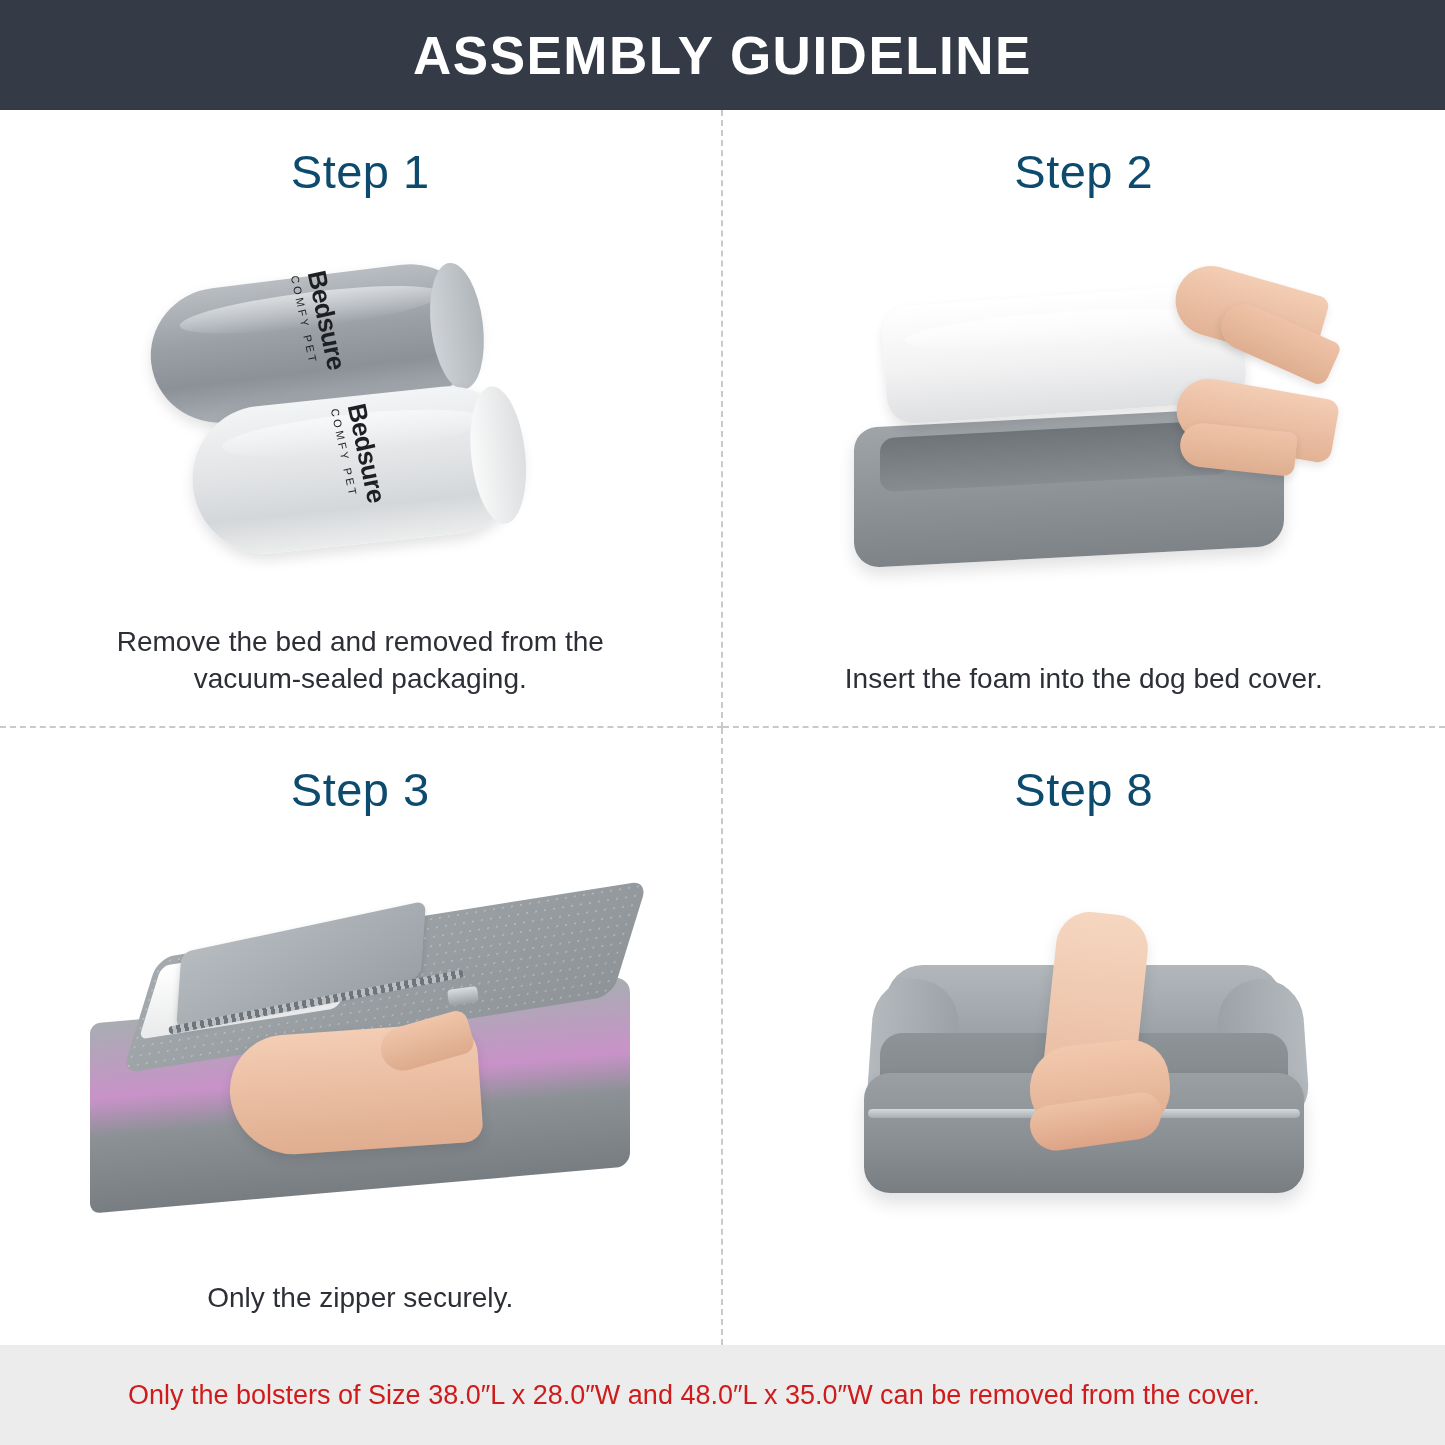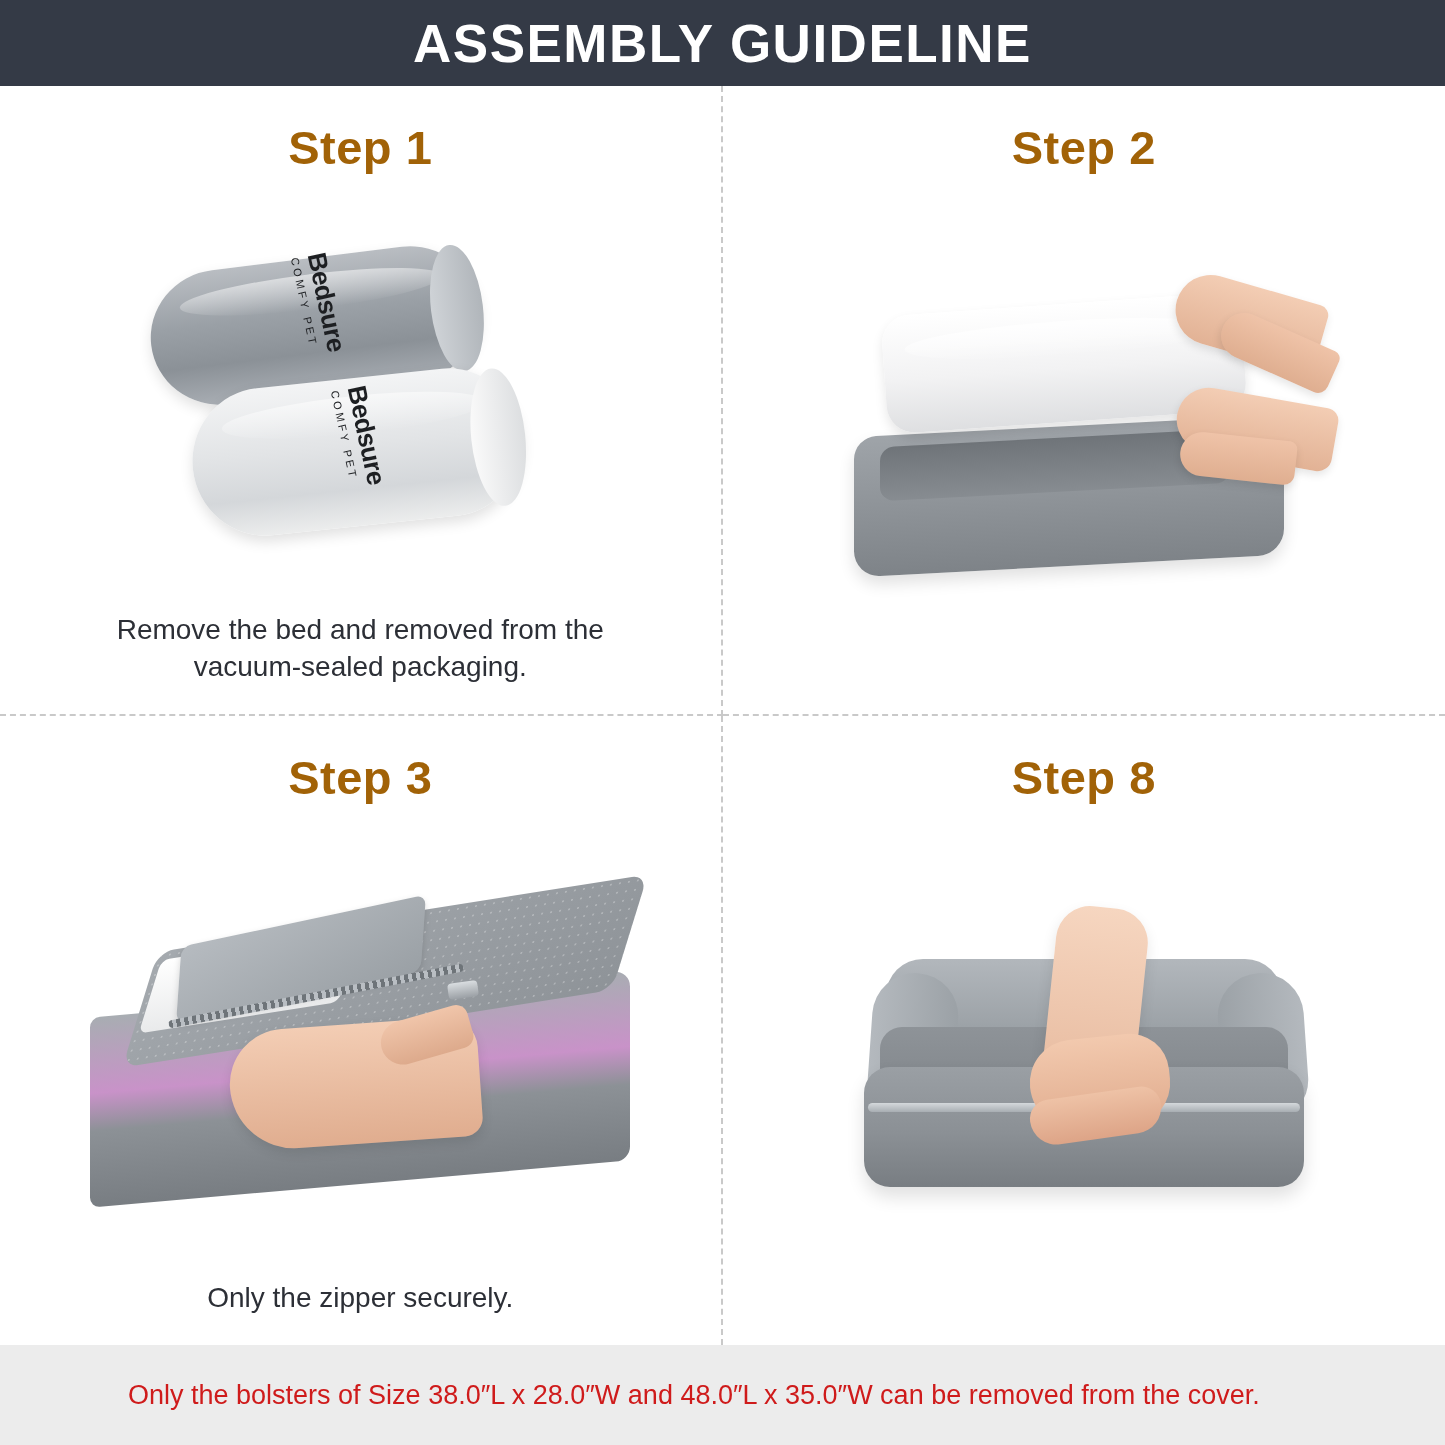--- a/index.html
+++ b/index.html
@@ -17,21 +17,21 @@
     position: relative;
     width: 1445px;
     height: 1445px;
     background: #ffffff;
     display: flex;
     flex-direction: column;
   }
 
   
   .header {
-    height: 86px;
+    height: 110px;
     background: #343a46;
     display: flex;
     align-items: center;
     justify-content: center;
     flex: 0 0 auto;
   }
   .header-title {
     color: #ffffff;
     font-size: 53px;
     font-weight: bold;
@@ -54,22 +54,22 @@
     align-items: center;
     padding: 26px 30px 10px 30px;
     box-sizing: border-box;
   }
   .cell.r1c1 { border-right: 2px dashed #c9c9c9; border-bottom: 2px dashed #c9c9c9; }
   .cell.r1c2 { border-bottom: 2px dashed #c9c9c9; }
   .cell.r2c1 { border-right: 2px dashed #c9c9c9; gap: 43px; }
 
   .step-title {
     font-size: 47px;
-    color: #a16207;
-    font-weight: bold;
+    color: #0c4a6e;
+    font-weight: normal;
     margin: 8px 0 4px 0;
     letter-spacing: 0.5px;
   }
   .figure {
     flex: 1 1 auto;
     width: 100%;
     display: flex;
     align-items: center;
     justify-content: center;
     position: relative;
@@ -384,20 +384,21 @@
         <div class="art art2">
           <div class="bedbox"></div>
           <div class="bedbox-inner"></div>
           <div class="foam"></div>
           <div class="hand hand-a"></div>
           <div class="hand hand-a2"></div>
           <div class="hand hand-b"></div>
           <div class="hand hand-b2"></div>
         </div>
       </div>
+      <div class="caption">Insert the foam into the dog bed cover.</div>
     </div>
 
     <div class="cell r2c1">
       <div class="step-title">Step 3</div>
       <div class="figure">
         <div class="art art3">
           <div class="bed3"></div>
           <div class="bed3-top">
             <div class="bed3-texture"></div>
           </div>

